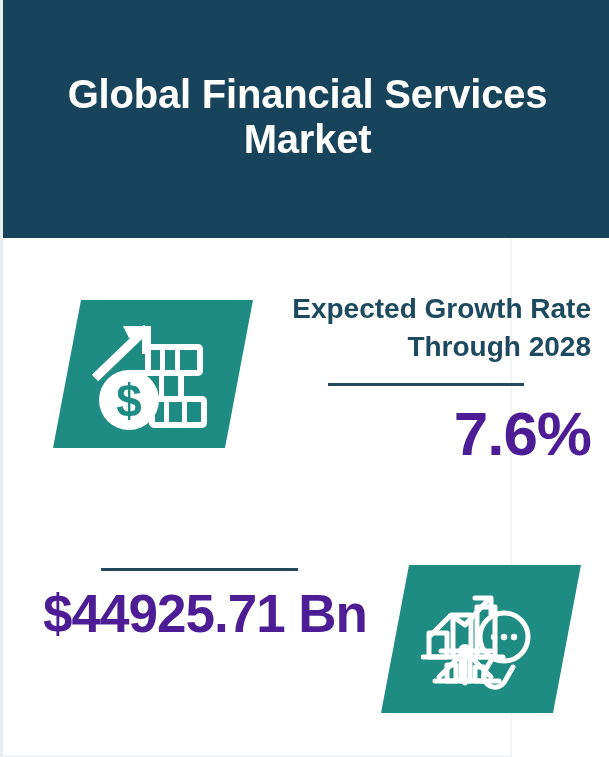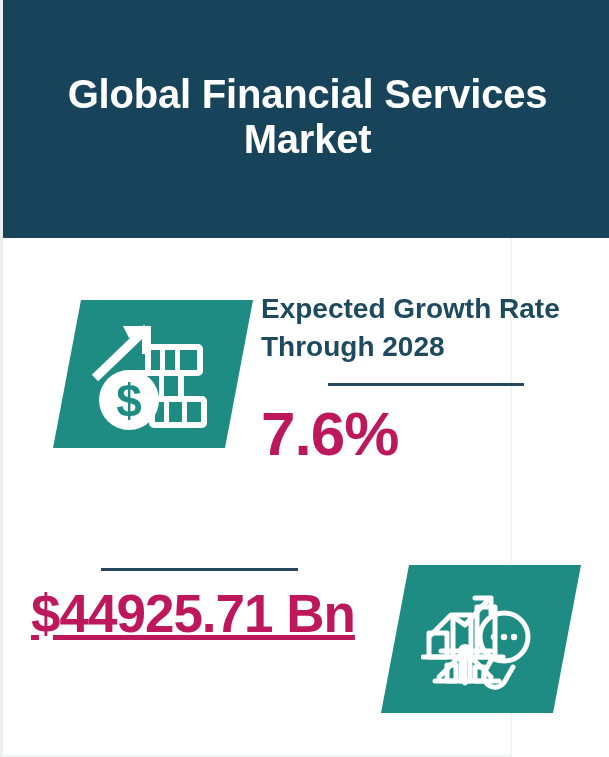--- a/index.html
+++ b/index.html
@@ -50,30 +50,30 @@
     padding: 0 40px;
     box-sizing: border-box;
   }
 
   
   .stat-heading {
     color: #1d4a5e;
     font-size: 28px;
     font-weight: bold;
     line-height: 1.35;
-    text-align: left;
+    text-align: right;
   }
   .divider {
     height: 3px;
     background: #24485c;
   }
   .stat-value {
-    color: #be185d;
+    color: #4c1d95;
     font-weight: bold;
-    text-align: left;
+    text-align: right;
     letter-spacing: -1px;
   }
 
   
   .tile {
     position: absolute;
     background: #1e8c82;
   }
   .tile-growth {
     left: 50px;
@@ -120,21 +120,20 @@
     width: 336px;
   }
   .market-text .divider {
     width: 197px;
     margin: 16px auto 0 auto;
   }
   .market-value {
     font-size: 53px;
     margin-top: 12px;
     white-space: nowrap;
-    text-decoration: underline;
   }
 </style>
 </head>
 <body>
 
 <div id="infographic">
 
   <div class="header-band">
     <div class="header-title">Global Financial Services Market</div>
   </div>

